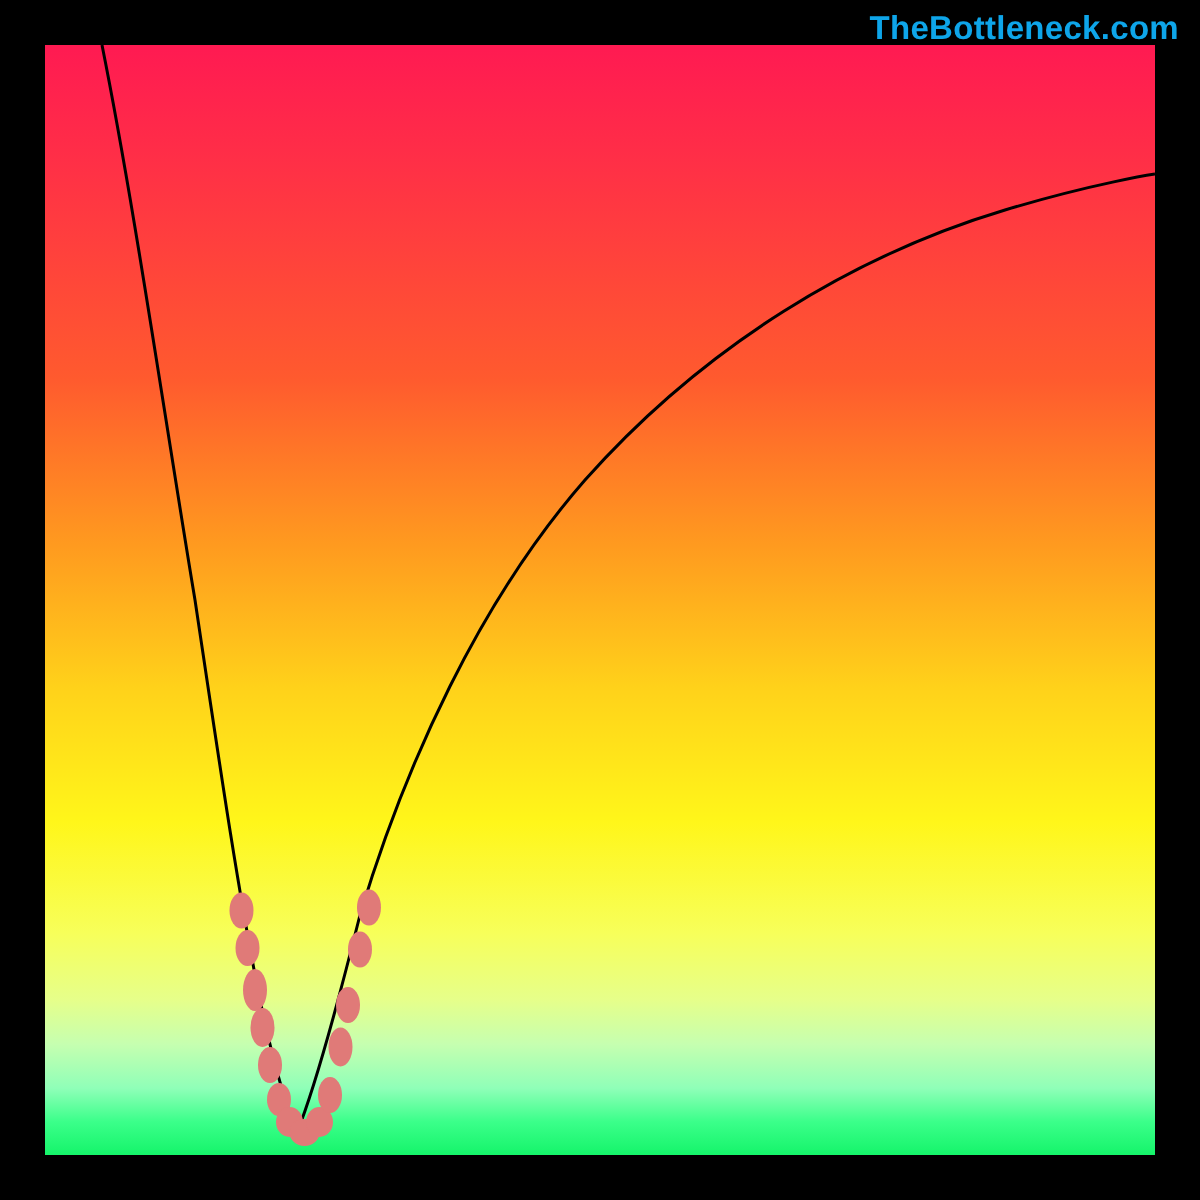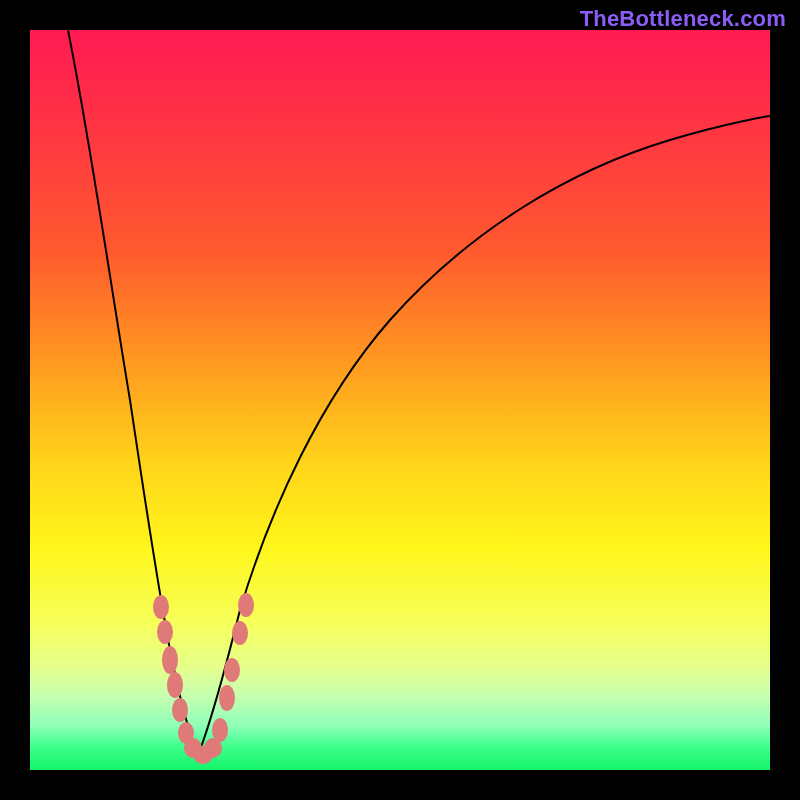--- a/index.html
+++ b/index.html
@@ -39,21 +39,21 @@
       #c6ffb0 90%,
       #8fffb8 94%,
       #3bff8a 97%,
       #15f46a 100%
     );
   }
   .brand {
     position: absolute;
     top: 6px;
     right: 14px;
-    color: #8b5cf6;
+    color: #0ea5e9;
     font-size: 22px;
     font-weight: 600;
     letter-spacing: 0.2px;
   }
   svg.curves {
     position: absolute;
     left: 0;
     top: 0;
     width: 740px;
     height: 740px;

